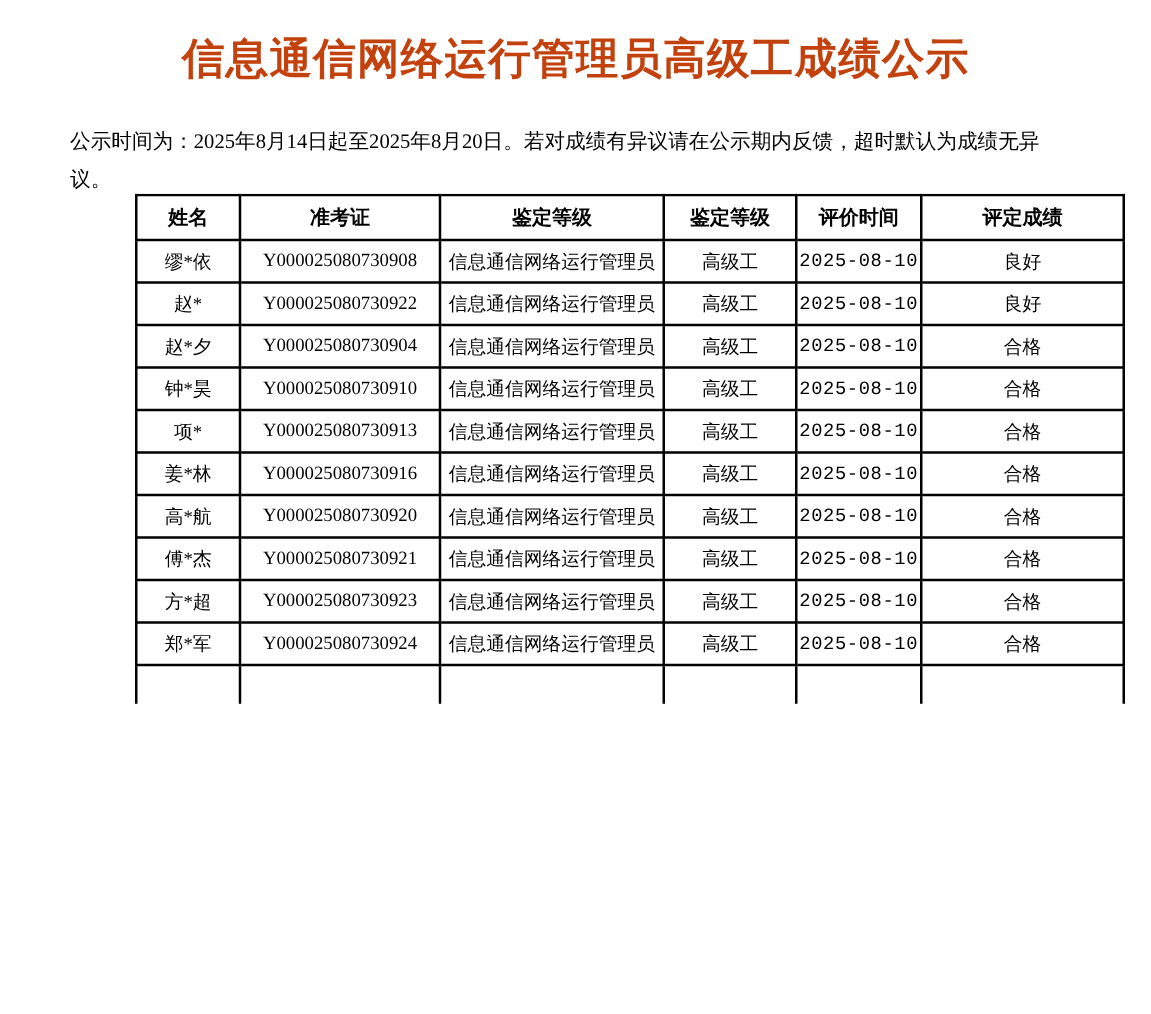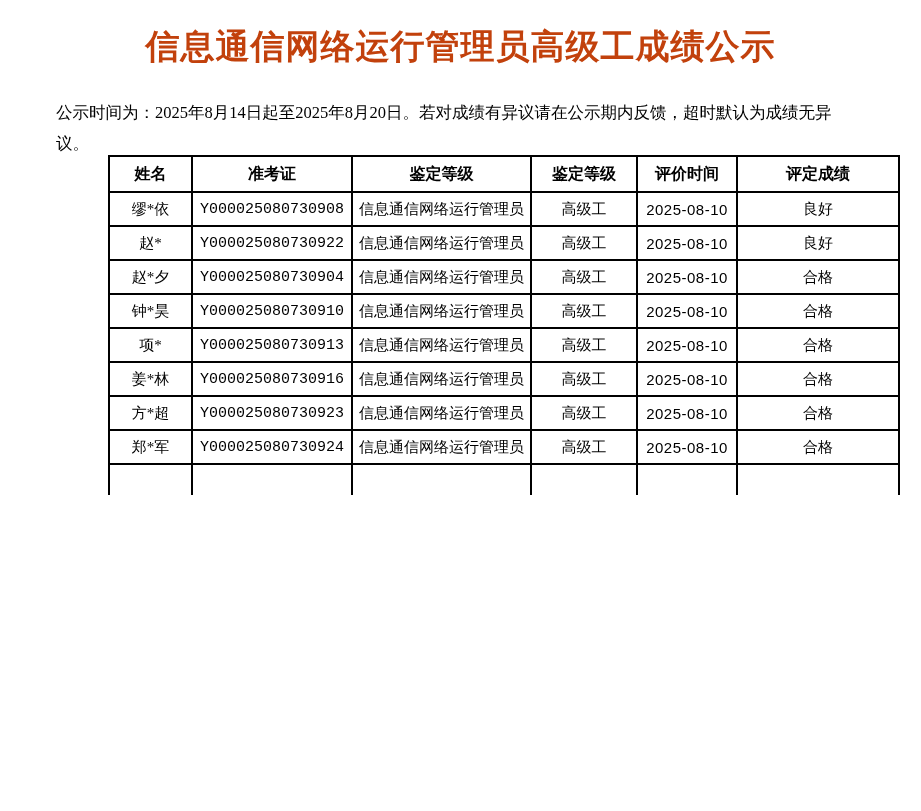--- a/index.html
+++ b/index.html
@@ -67,25 +67,25 @@
     height: 34px;
     font-size: 16px;
     font-weight: bold;
     font-family: "Liberation Serif", "DejaVu Serif", serif;
   }
   table.results td {
     height: 32px;
     font-size: 15px;
   }
   td.col-ticket {
+    font-family: Liberation Serif, serif;
+    font-size: 15.5px;
+  }
+  td.col-eval_time {
     font-family: Liberation Mono, monospace;
-    font-size: 15.5px;
-  }
-  td.col-eval_time {
-    font-family: Liberation Sans, sans-serif;
     letter-spacing: 0.5px;
   }
   tr.partial-row td {
     height: 30px;
     border-bottom: none;
   }
 </style>
 </head>
 <body>
 
@@ -158,20 +158,36 @@
           </tr>
           <tr>
             <td class="col-name">姜*林</td>
             <td class="col-ticket">Y000025080730916</td>
             <td class="col-occupation">信息通信网络运行管理员</td>
             <td class="col-level">高级工</td>
             <td class="col-eval_time">2025-08-10</td>
             <td class="col-result">合格</td>
           </tr>
           <tr>
+            <td class="col-name">高*航</td>
+            <td class="col-ticket">Y000025080730920</td>
+            <td class="col-occupation">信息通信网络运行管理员</td>
+            <td class="col-level">高级工</td>
+            <td class="col-eval_time">2025-08-10</td>
+            <td class="col-result">合格</td>
+          </tr>
+          <tr>
+            <td class="col-name">傅*杰</td>
+            <td class="col-ticket">Y000025080730921</td>
+            <td class="col-occupation">信息通信网络运行管理员</td>
+            <td class="col-level">高级工</td>
+            <td class="col-eval_time">2025-08-10</td>
+            <td class="col-result">合格</td>
+          </tr>
+          <tr>
             <td class="col-name">方*超</td>
             <td class="col-ticket">Y000025080730923</td>
             <td class="col-occupation">信息通信网络运行管理员</td>
             <td class="col-level">高级工</td>
             <td class="col-eval_time">2025-08-10</td>
             <td class="col-result">合格</td>
           </tr>
           <tr>
             <td class="col-name">郑*军</td>
             <td class="col-ticket">Y000025080730924</td>

